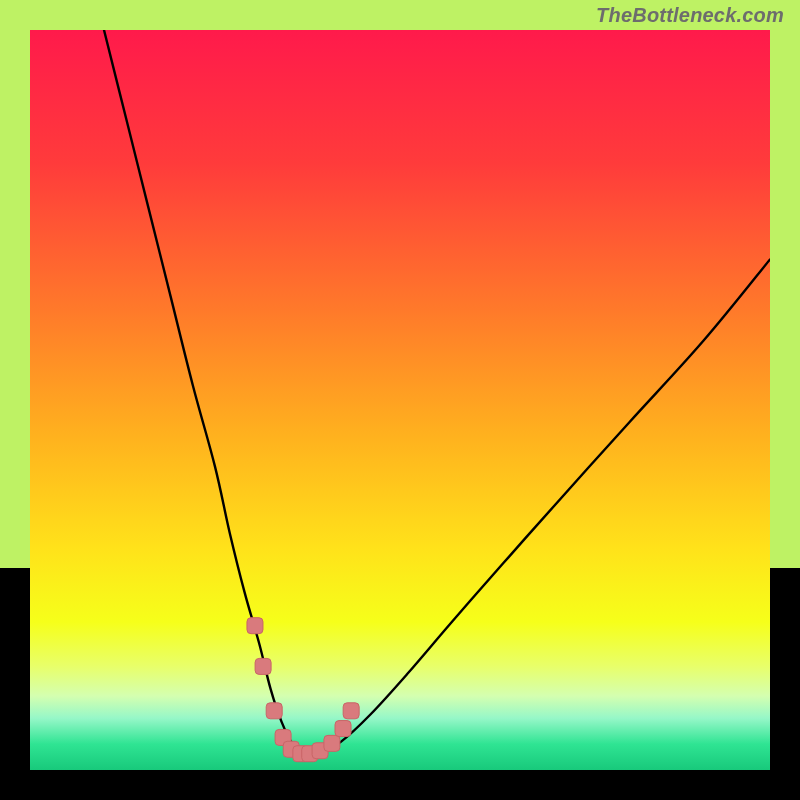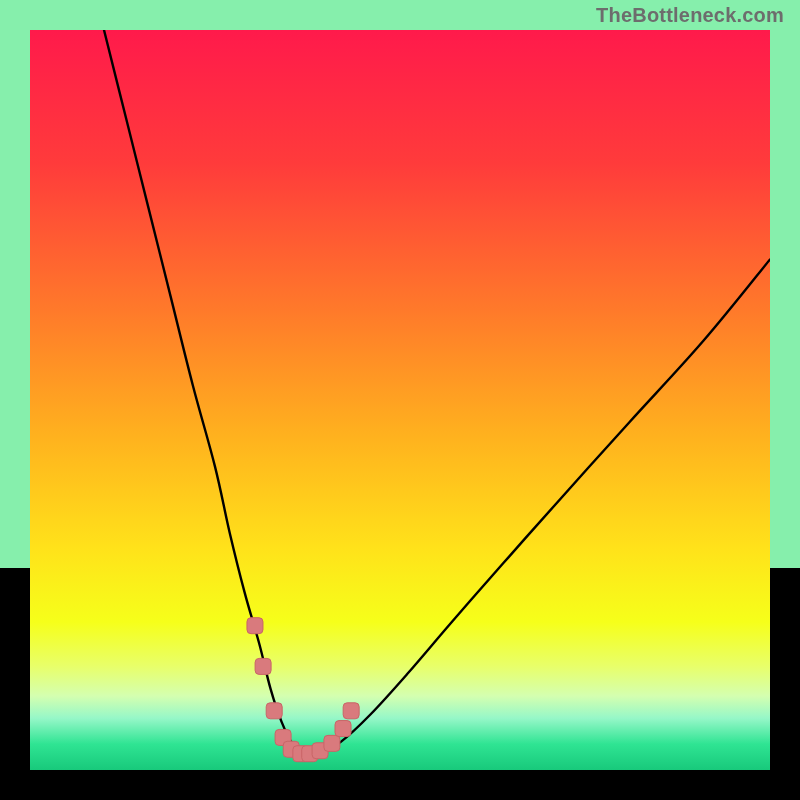--- a/index.html
+++ b/index.html
@@ -10,21 +10,22 @@
     background: #000;
     font-family: Arial, Helvetica, sans-serif;
     overflow: hidden;
   }
   .frame {
     position: absolute;
     top: 0;
     left: 0;
     width: 800px;
     height: 568px;
-    background: #86efac;
+    background: #bef264;
+    font-style: italic;
   }
   .watermark {
     position: absolute;
     top: 4px;
     right: 16px;
     color: #6d6d6d;
     font-size: 20px;
     font-weight: 600;
     letter-spacing: 0.2px;
     z-index: 20;

